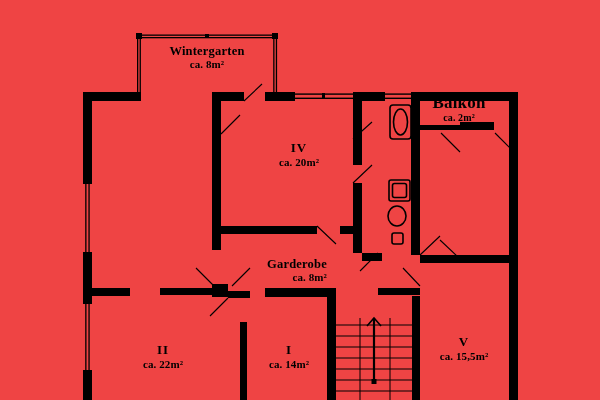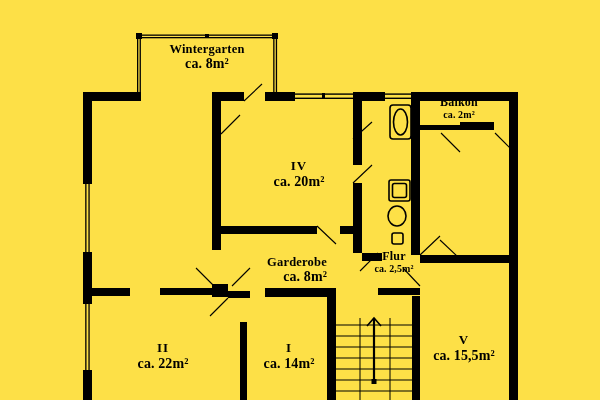--- a/index.html
+++ b/index.html
@@ -4,21 +4,21 @@
 <style>
   html, body {
     margin: 0;
     padding: 0;
     background: #ffffff;
   }
   #floorplan-page {
     position: relative;
     width: 600px;
     height: 400px;
-    background: #fde047;
+    background: #ef4444;
     overflow: hidden;
     font-family: "Liberation Serif", "DejaVu Serif", serif;
   }
   #plan-svg {
     position: absolute;
     left: 0;
     top: 0;
     width: 600px;
     height: 400px;
     display: block;
@@ -34,28 +34,28 @@
     transform: translate(-50%, -50%);
     pointer-events: none;
   }
   .room-label .rl-name {
     display: block;
     font-size: 12.5px;
     letter-spacing: 0.2px;
   }
   .room-label .rl-area {
     display: block;
-    font-size: 14px;
+    font-size: 11px;
     letter-spacing: 0.1px;
   }
   .room-label.roman .rl-name {
     font-size: 13px;
     letter-spacing: 1px;
   }
-  .room-label.small .rl-name { font-size: 12px; }
+  .room-label.small .rl-name { font-size: 17px; }
   .room-label.small .rl-area { font-size: 10px; }
 </style>
 </head>
 <body>
 
 <div id="floorplan-page">
 
   <svg id="plan-svg" viewBox="0 0 600 400">
 
     <g>
@@ -199,42 +199,38 @@
       <line x1="440" y1="240" x2="458" y2="257"></line>
     </g>
 
   </svg>
 
   <div class="room-label" style="left:207px; top:57px;">
     <span class="rl-name">Wintergarten</span>
     <span class="rl-area">ca. 8m²</span>
   </div>
 
-  <div class="room-label roman" style="left:299px; top:154px;margin-top:20px;">
+  <div class="room-label roman" style="left:299px; top:154px;">
     <span class="rl-name">IV</span>
     <span class="rl-area">ca. 20m²</span>
   </div>
 
 
   <div class="room-label small" style="left:459px; top:108px;">
     <span class="rl-name">Balkon</span>
     <span class="rl-area">ca. 2m²</span>
   </div>
 
 
 
   <div class="room-label" style="left:297px; top:270px;text-align:right;">
     <span class="rl-name">Garderobe</span>
     <span class="rl-area">ca. 8m²</span>
   </div>
 
-  <div class="room-label small" style="left:394px; top:262px;">
-    <span class="rl-name">Flur</span>
-    <span class="rl-area">ca. 2,5m²</span>
-  </div>
 
   <div class="room-label roman" style="left:163px; top:356px;">
     <span class="rl-name">II</span>
     <span class="rl-area">ca. 22m²</span>
   </div>
 
   <div class="room-label roman" style="left:289px; top:356px;">
     <span class="rl-name">I</span>
     <span class="rl-area">ca. 14m²</span>
   </div>

